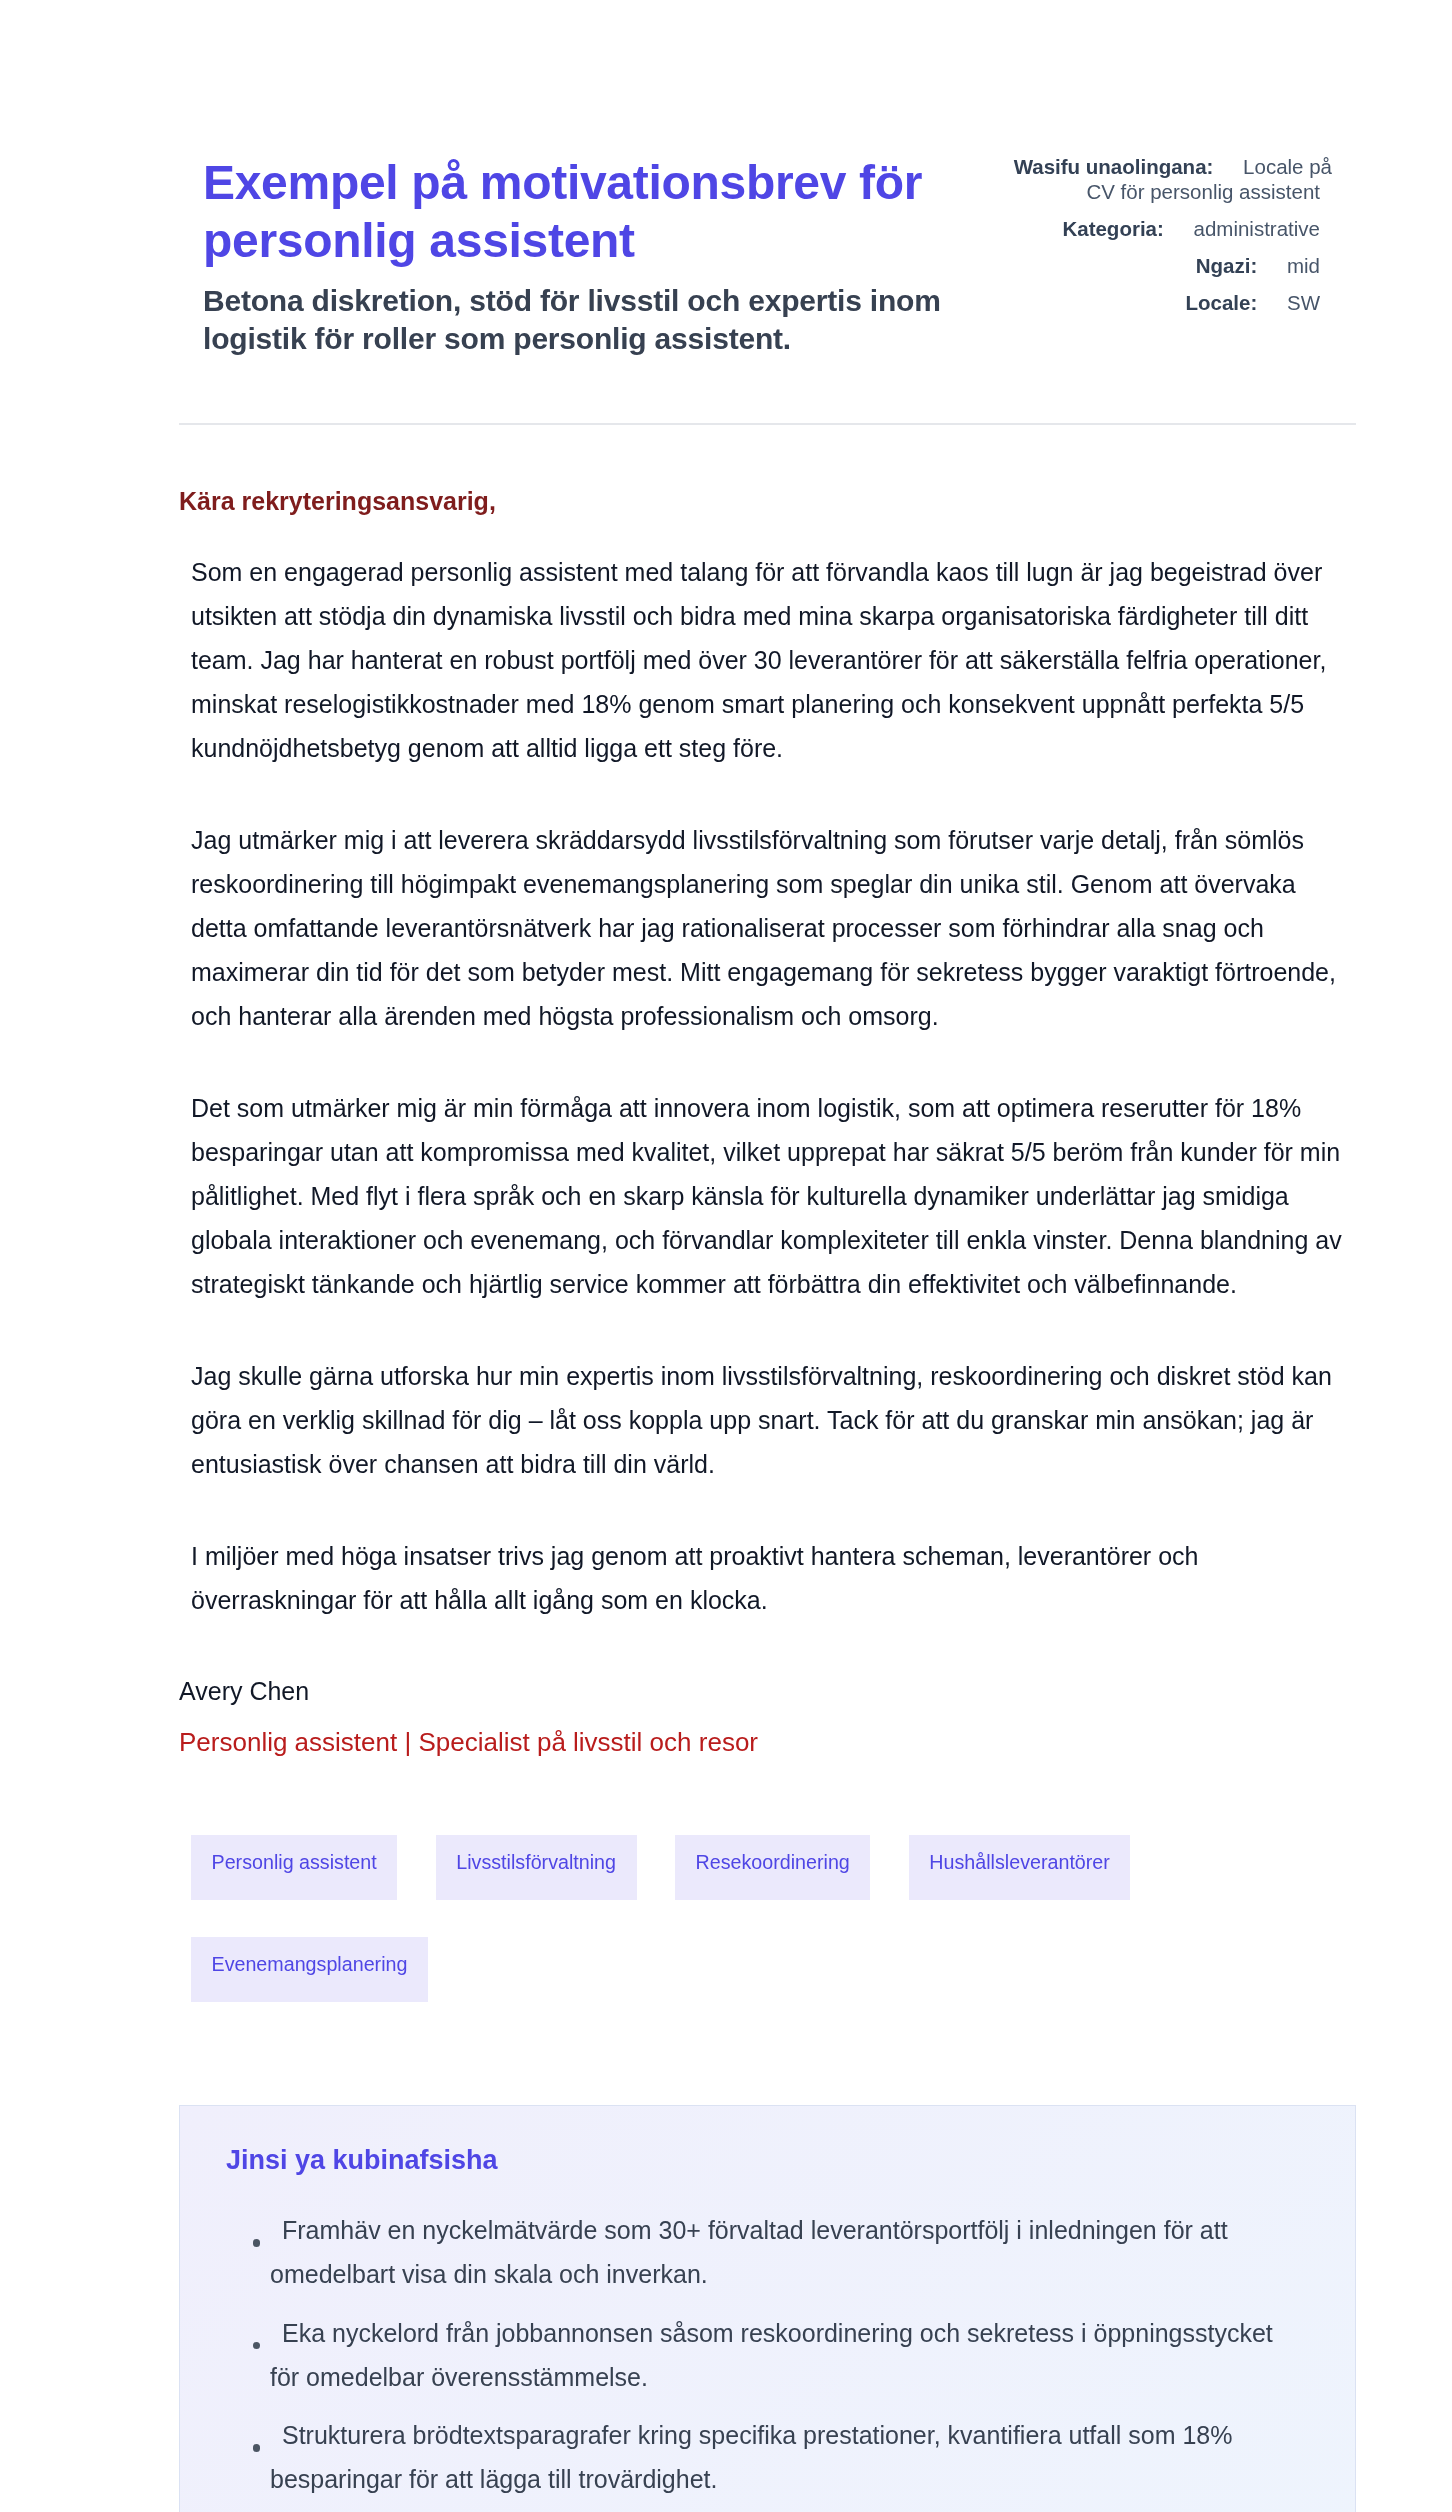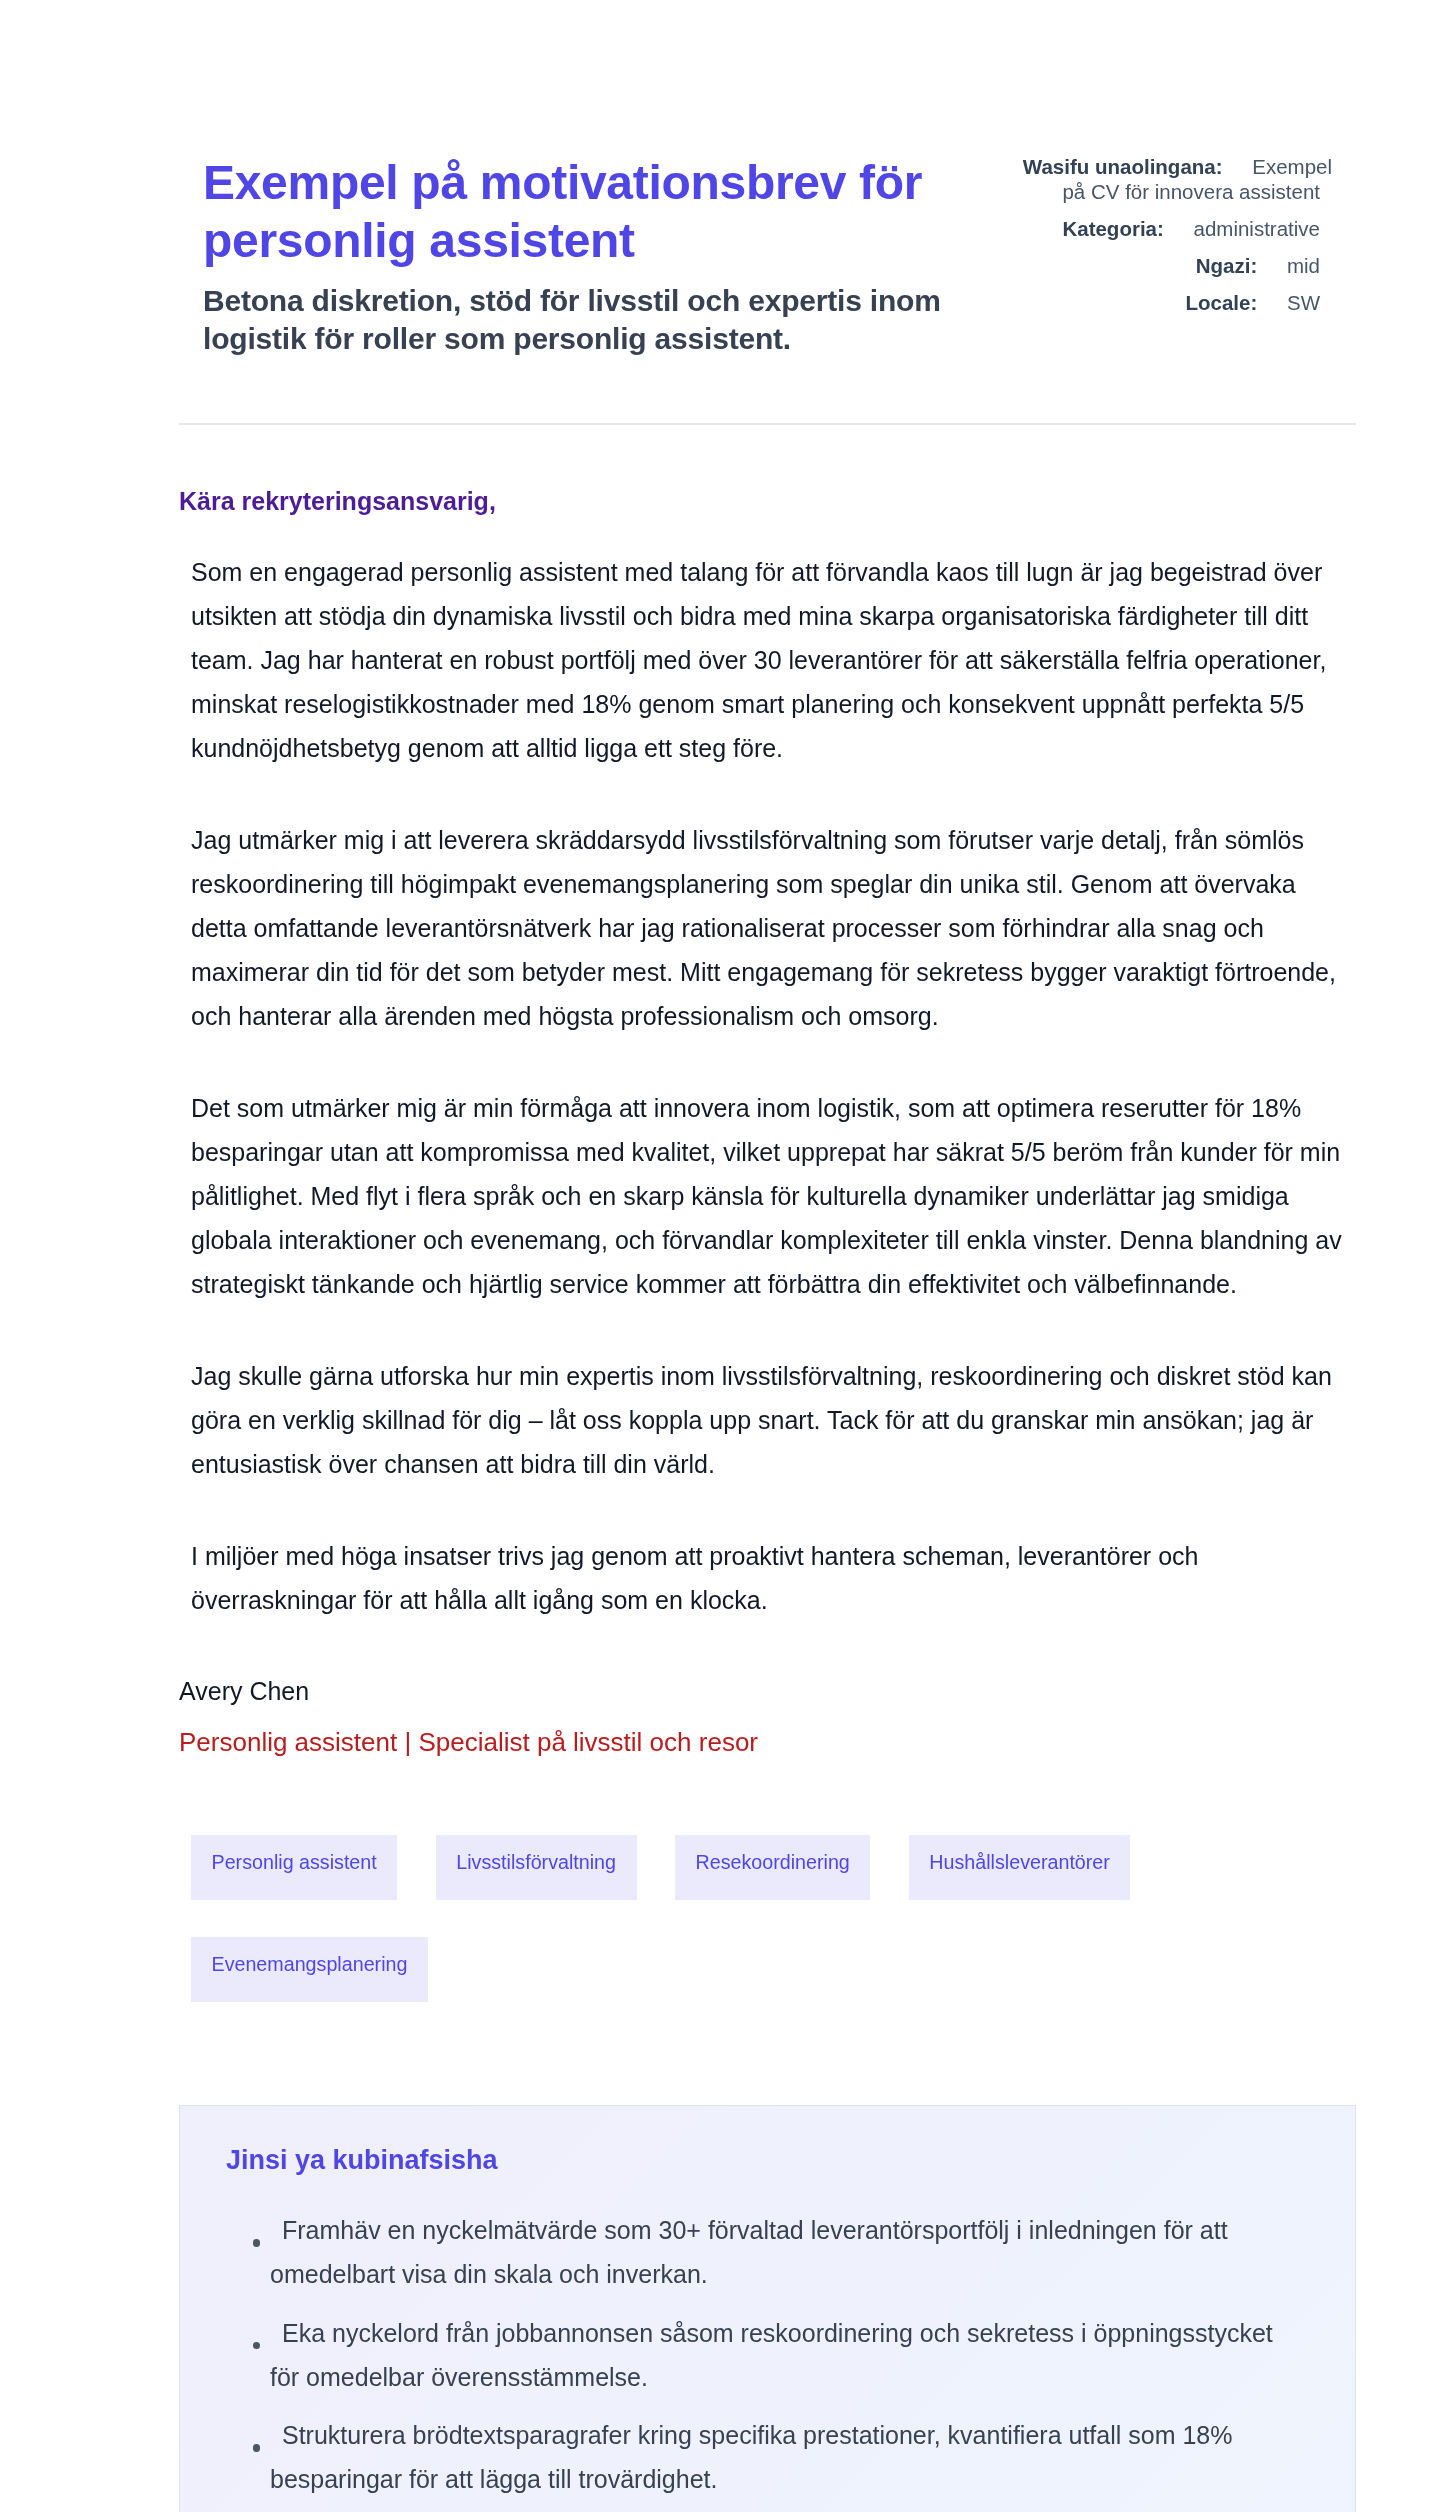--- a/index.html
+++ b/index.html
@@ -50,21 +50,21 @@
     line-height: 25px;
     color: #475569;
   }
   .meta-row { margin-bottom: 7.7px; }
   .meta-row:nth-child(1) { margin-bottom: 7.7px; }
   .meta-label { font-weight: 700; color: #334155; }
   .salutation {
     margin-top: 62px;
     font-size: 25px;
     font-weight: 700;
-    color: #4c1d95;
+    color: #7f1d1d;
   }
   .body-text {
     margin-top: 34px;
   }
   .para {
     font-size: 25px;
     line-height: 44px;
     color: #111827;
     margin-bottom: 48px;
   }
@@ -135,21 +135,21 @@
 <div class="page">
 
   <header class="header">
     <div class="header-left">
       <h1 class="title">Exempel på motivationsbrev för personlig assistent</h1>
       <h2 class="subtitle">Betona diskretion, stöd för livsstil och expertis inom logistik för roller som personlig assistent.</h2>
     </div>
     <div class="meta">
       <div class="meta-row">
         <span class="meta-label">Wasifu unaolingana:</span>
-        <span>Exempel på CV för innovera assistent</span>
+        <span>Locale på CV för personlig assistent</span>
       </div>
       <div class="meta-row">
         <span class="meta-label">Kategoria:</span>
         <span>administrative</span>
       </div>
       <div class="meta-row">
         <span class="meta-label">Ngazi:</span>
         <span>mid</span>
       </div>
       <div class="meta-row">

